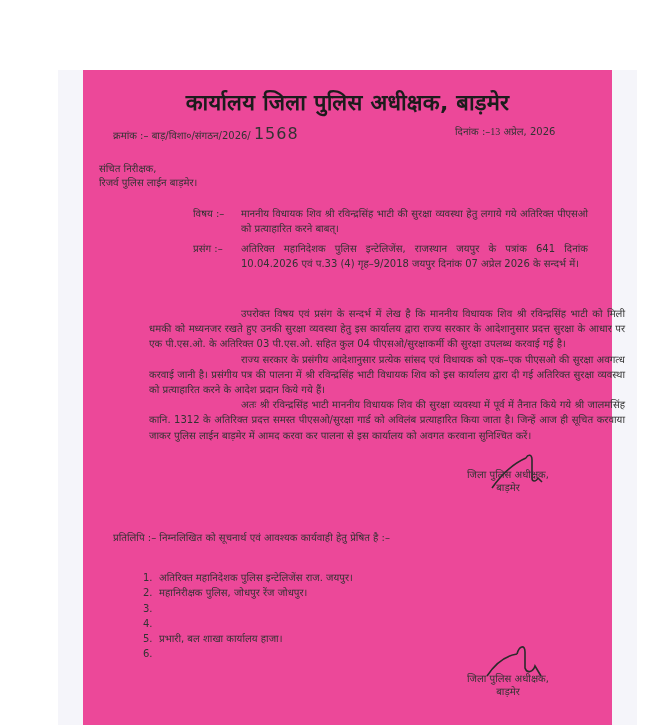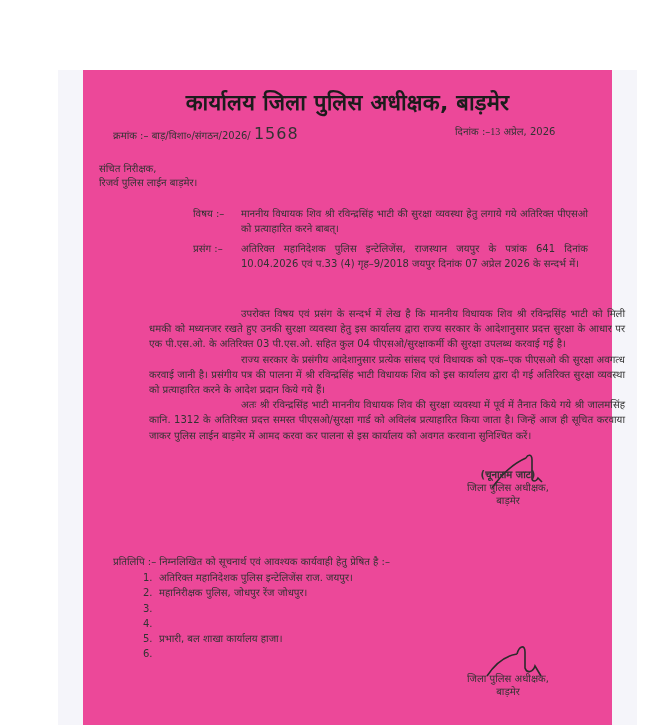--- a/index.html
+++ b/index.html
@@ -21,21 +21,21 @@
   .ref-date .hand { font-size: 10px; font-family: Liberation Serif, serif; }
   .addr { position: absolute; left: 16px; top: 92px; font-size: 10px; line-height: 14px; color: #333; }
   .subject-block { position: absolute; left: 110px; top: 136px; width: 395px; font-size: 10px; line-height: 15px; color: #333; }
   .sb-row { display: flex; margin-bottom: 5px; }
   .sb-label { white-space: nowrap; width: 48px; flex: none; }
   .sb-text { flex: 1; text-align: justify; }
   .body-text { position: absolute; left: 30px; top: 236px; width: 476px; font-size: 10px; line-height: 15.2px; color: #333; text-align: justify; margin-left: 36px; }
   .body-text p { margin: 0; text-indent: 92px; }
   .sig1 { position: absolute; left: 345px; top: 398px; width: 160px; text-align: center; font-size: 10px; line-height: 13px; color: #333; }
   .sig-svg { position: absolute; }
-  .copy-head { position: absolute; left: 30px; top: 484px; font-size: 10px; color: #333; }
+  .copy-head { position: absolute; left: 30px; top: 460px; font-size: 10px; color: #333; }
   .copy-list { position: absolute; left: 60px; top: 500px; font-size: 10px; line-height: 15.3px; color: #333; margin: 0; padding: 0; list-style: none; }
   .copy-list li { display: flex; }
   .copy-list .num { width: 16px; }
   .sig2 { position: absolute; left: 355px; top: 602px; width: 140px; text-align: center; font-size: 10px; line-height: 13px; color: #333; }
 </style>
 </head>
 <body>
 
 <div class="band-left"></div>
 <div class="band-right"></div>
@@ -73,21 +73,20 @@
     <p>उपरोक्त विषय एवं प्रसंग के सन्दर्भ में लेख है कि माननीय विधायक शिव श्री रविन्द्रसिंह भाटी को मिली धमकी को मध्यनजर रखते हुए उनकी सुरक्षा व्यवस्था हेतु इस कार्यालय द्वारा राज्य सरकार के आदेशानुसार प्रदत्त सुरक्षा के आधार पर एक पी.एस.ओ. के अतिरिक्त 03 पी.एस.ओ. सहित कुल 04 पीएसओ/सुरक्षाकर्मी की सुरक्षा उपलब्ध करवाई गई है।</p>
     <p>राज्य सरकार के प्रसंगीय आदेशानुसार प्रत्येक सांसद एवं विधायक को एक–एक पीएसओ की सुरक्षा अवगत्ध करवाई जानी है। प्रसंगीय पत्र की पालना में श्री रविन्द्रसिंह भाटी विधायक शिव को इस कार्यालय द्वारा दी गई अतिरिक्त सुरक्षा व्यवस्था को प्रत्याहारित करने के आदेश प्रदान किये गये हैं।</p>
     <p>अतः श्री रविन्द्रसिंह भाटी माननीय विधायक शिव की सुरक्षा व्यवस्था में पूर्व में तैनात किये गये श्री जालमसिंह कानि. 1312 के अतिरिक्त प्रदत्त समस्त पीएसओ/सुरक्षा गार्ड को अविलंब प्रत्याहारित किया जाता है। जिन्हें आज ही सूचित करवाया जाकर पुलिस लाईन बाड़मेर में आमद करवा कर पालना से इस कार्यालय को अवगत करवाना सुनिश्चित करें।</p>
   </div>
 
   <svg class="sig-svg" style="left:405px; top:382px;" width="60" height="40" viewBox="0 0 60 40">
     <path d="M4 36 C 14 22, 24 12, 38 6 M38 6 C 40 2, 44 2, 44 8 L 44 26 C 44 30, 48 30, 50 26 L 54 30" fill="none" stroke="#2b2b2b" stroke-width="1.6"></path>
   </svg>
 
   <div class="sig1">
-    <div style="font-weight:bold;">(चूनाराम जाट)</div>
     <div>जिला पुलिस अधीक्षक,</div>
     <div>बाड़मेर</div>
   </div>
 
   <div class="copy-head">प्रतिलिपि :– निम्नलिखित को सूचनार्थ एवं आवश्यक कार्यवाही हेतु प्रेषित है :–</div>
   <ul class="copy-list">
     <li>
         <span class="num">1.</span>
         <span>अतिरिक्त महानिदेशक पुलिस इन्टेलिजेंस राज. जयपुर।</span>
       </li>

